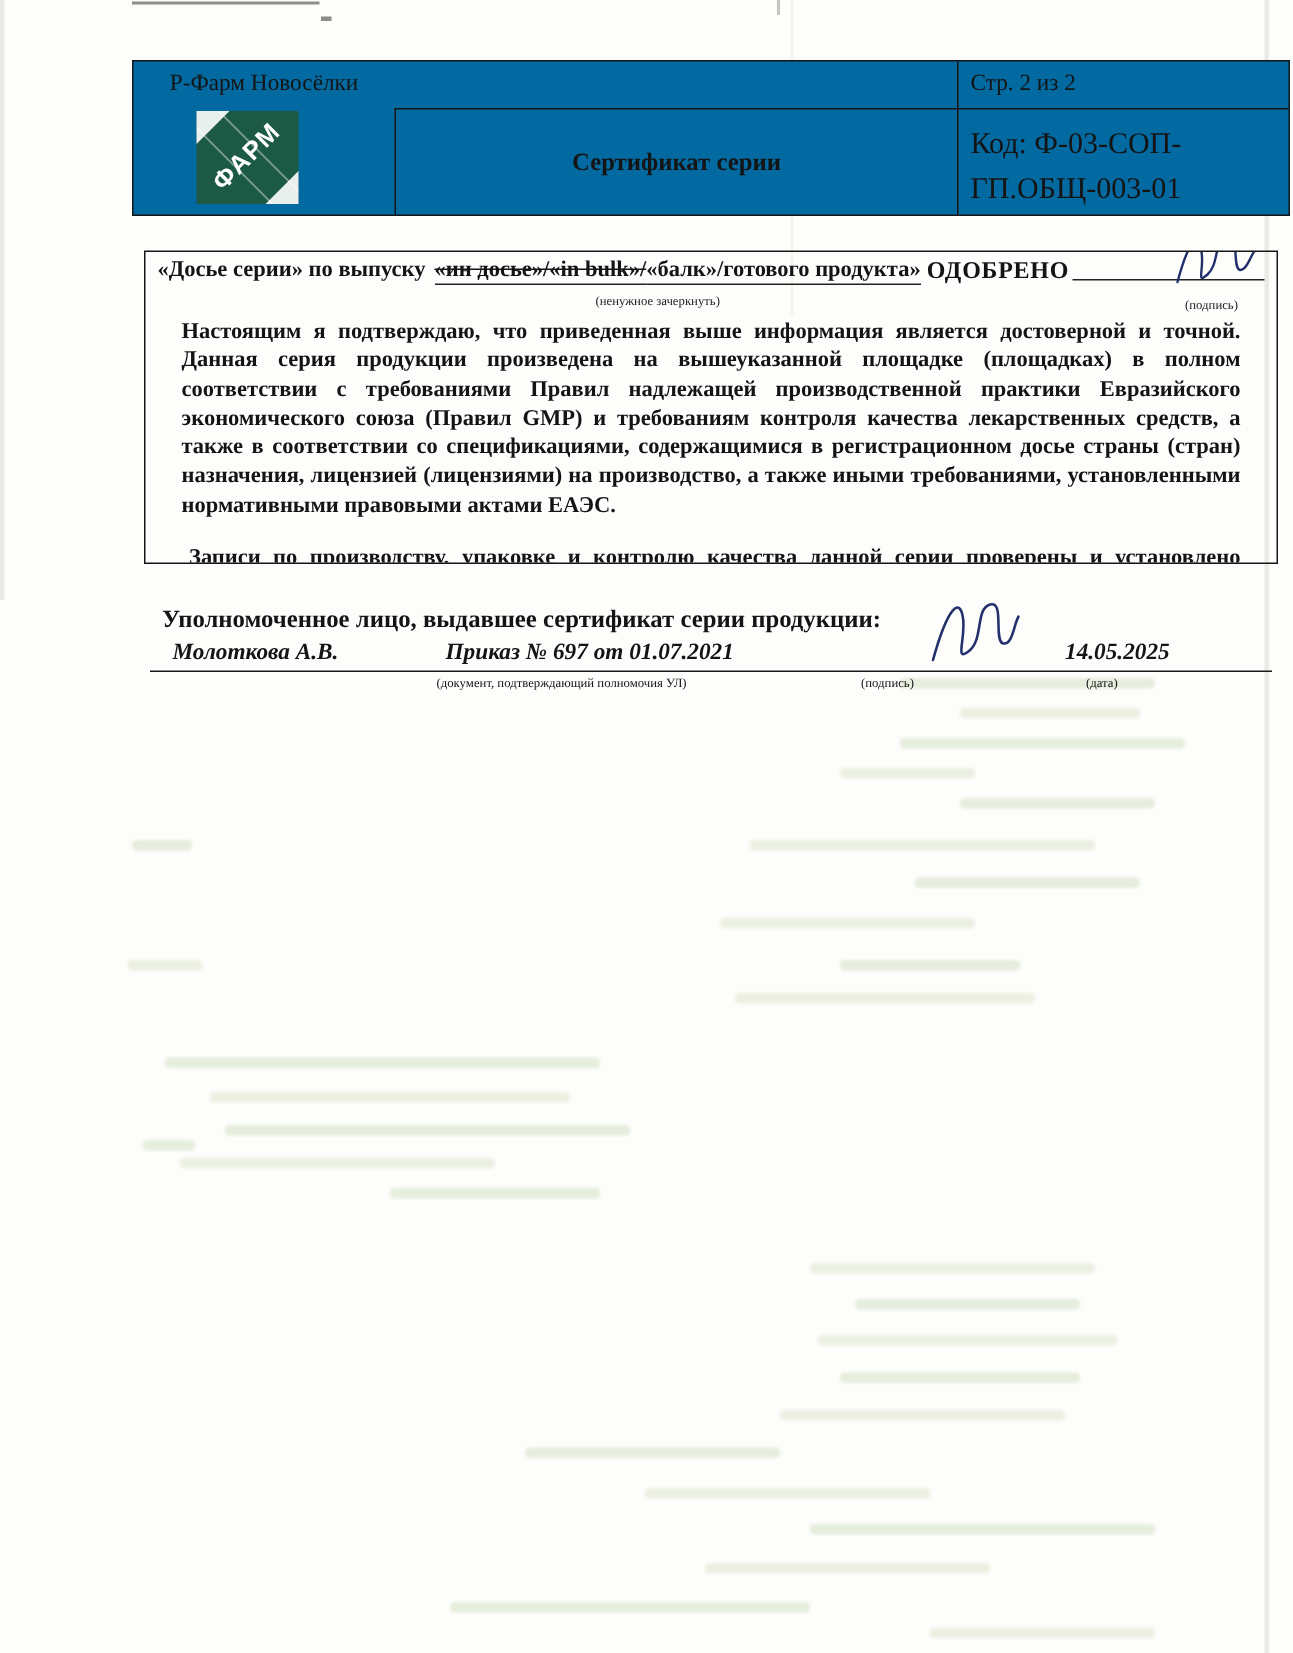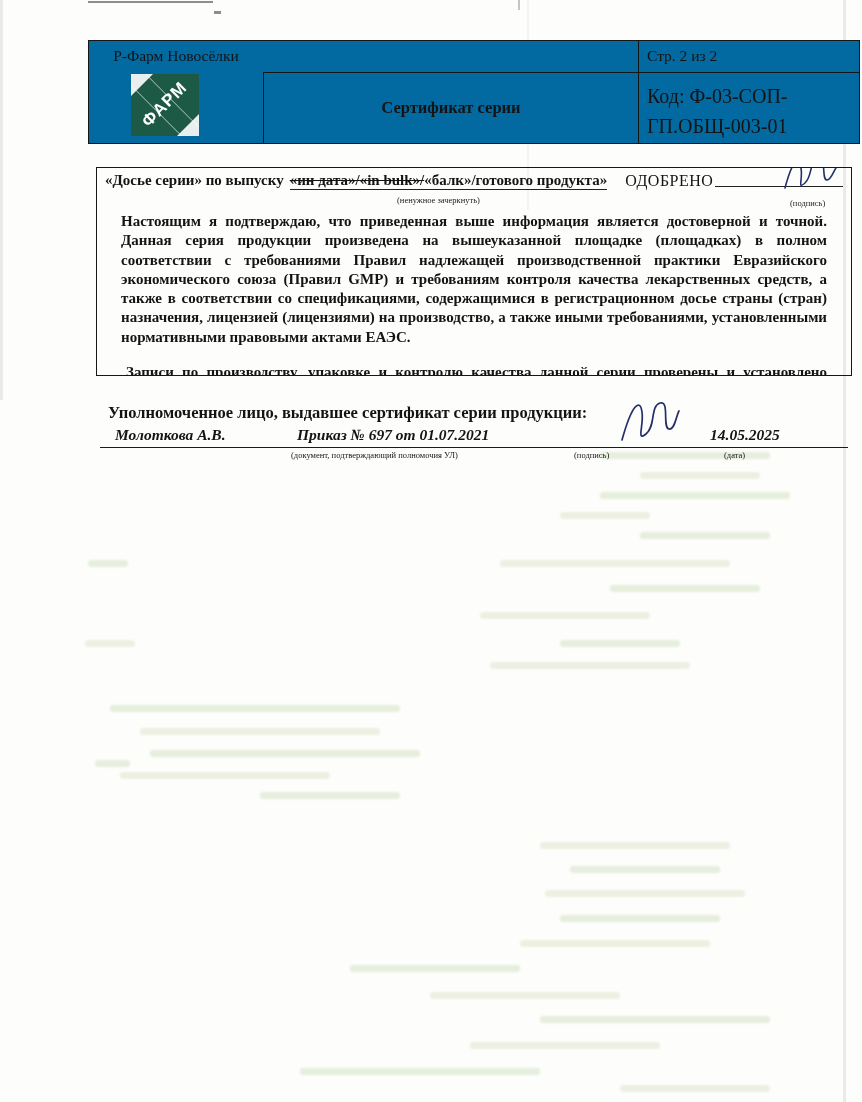--- a/index.html
+++ b/index.html
@@ -54,21 +54,21 @@
   
   .approval-box{
     position:absolute;left:96px;top:167px;width:756px;height:209px;
     border:1.7px solid #161616;box-sizing:border-box;
     padding:4px 8px 0 8px;overflow:hidden;
   }
   .approve-line{display:flex;align-items:flex-start;white-space:nowrap;font-weight:600;font-size:15px;}
   .ap-prefix{margin-right:6px;}
   .ap-struck{text-decoration:line-through;border-bottom:1.4px solid #222;}
   .ap-kept{border-bottom:1.4px solid #222;}
-  .ap-approved{margin-left:18px;font-size:16px;letter-spacing:.5px;font-weight:normal;}
+  .ap-approved{margin-left:4px;font-size:16px;letter-spacing:.5px;font-weight:bold;}
   .ap-sigline{flex:1;min-width:70px;border-bottom:1.6px solid #222;position:relative;height:14px;margin-left:2px;}
   .ap-sigline svg{position:absolute;right:2px;bottom:-8px;}
   .small-note{position:absolute;font-size:8.5px;color:#222;font-weight:normal;}
   .strike-note{top:27px;left:300px;}
   .sign-note{top:30px;left:693px;}
   .ap-paragraphs{margin-top:22px;font-size:15px;font-weight:600;line-height:1.285;text-align:justify;}
   .ap-paragraphs p{margin:16px;}
   .ap-paragraphs p + p{text-indent:5px;}
   
   .sig-heading{position:absolute;left:108px;top:403px;font-size:16.5px;font-weight:600;}
@@ -141,21 +141,21 @@
       <span>Сертификат серии</span>
     </div>
     <div class="ht-cell cell-code">
       <span>Код: Ф-03-СОП-ГП.ОБЩ-003-01</span>
     </div>
   </div>
 
   <div class="approval-box">
     <div class="approve-line">
       <span class="ap-prefix">«Досье серии» по выпуску</span>
-      <span class="ap-struck">«ин дата»/«in bulk»/</span>
+      <span class="ap-struck">«ин досье»/«in bulk»/</span>
       <span class="ap-kept">«балк»/готового продукта»</span>
       <span class="ap-approved">ОДОБРЕНО</span>
       <span class="ap-sigline">
         <svg width="60" height="42" viewBox="0 0 60 42">
           <path d="M4 36 C 12 6, 18 4, 20 16 C 22 28, 16 38, 24 31 C 32 24, 28 8, 37 6 C 46 4, 40 28, 46 28 C 51 28, 53 16, 58 12" fill="none" stroke="#23306b" stroke-width="1.6" stroke-linecap="round"></path>
         </svg>
       </span>
     </div>
     <span class="small-note strike-note">(ненужное зачеркнуть)</span>
     <span class="small-note sign-note">(подпись)</span>

